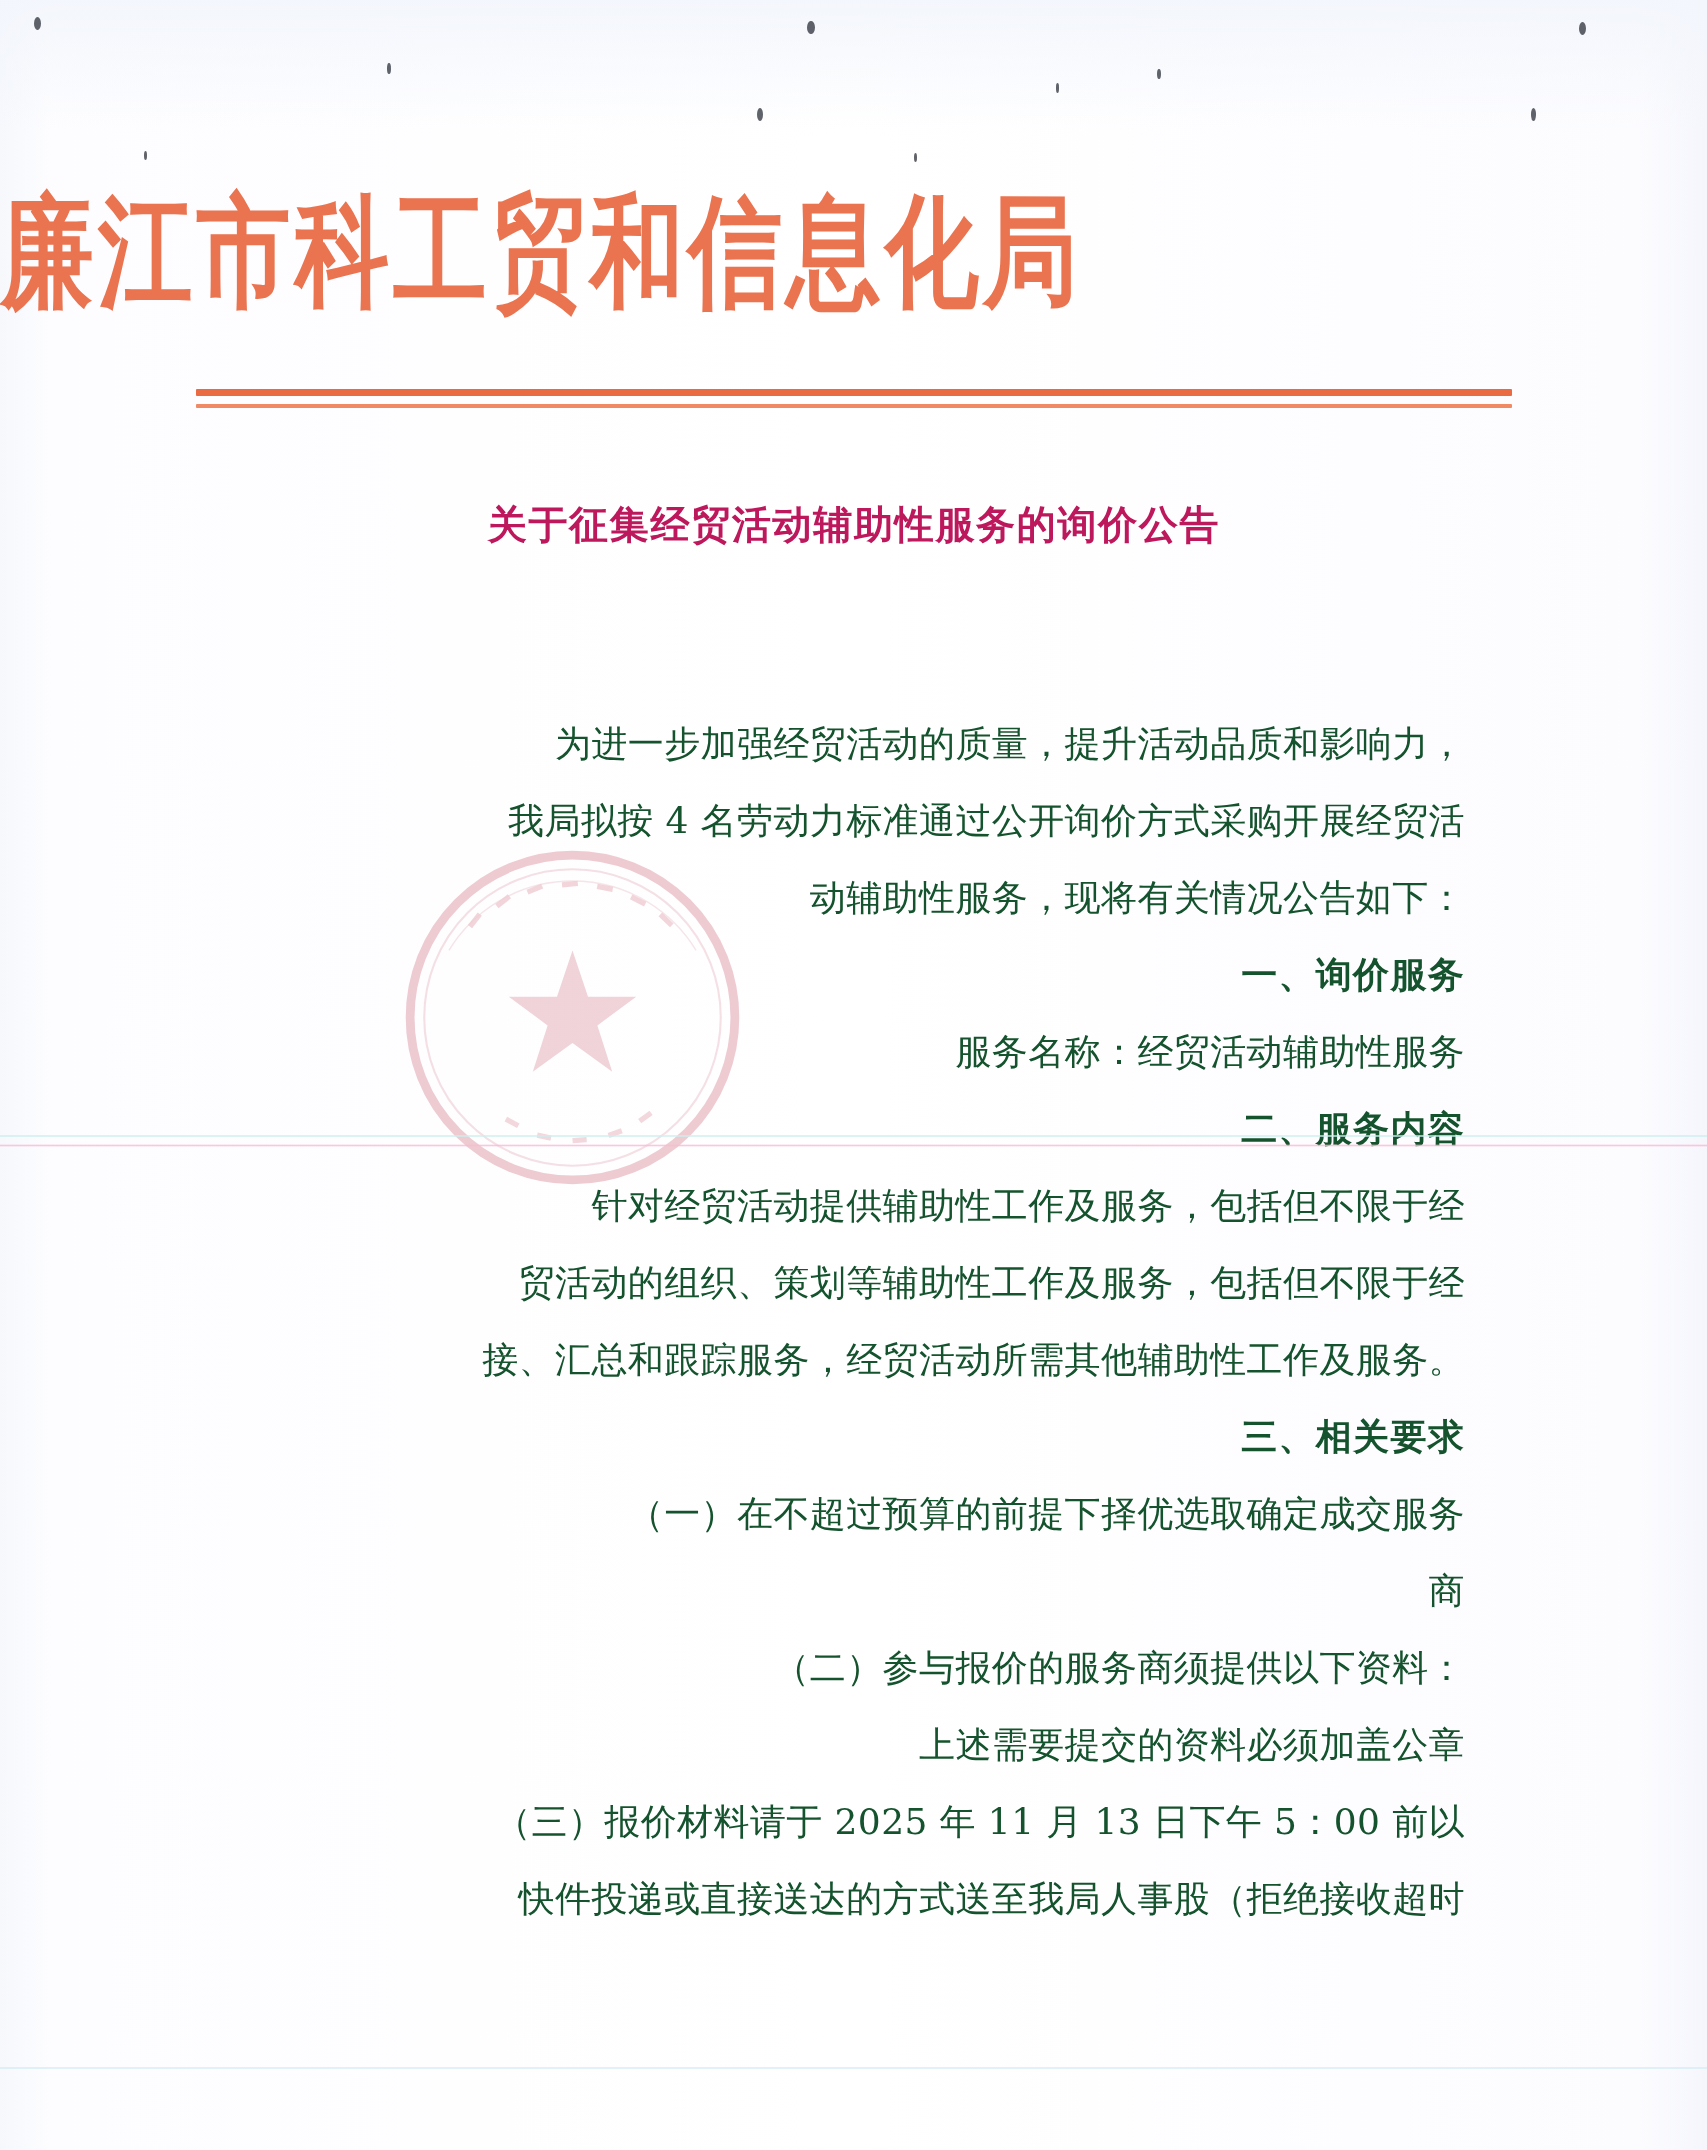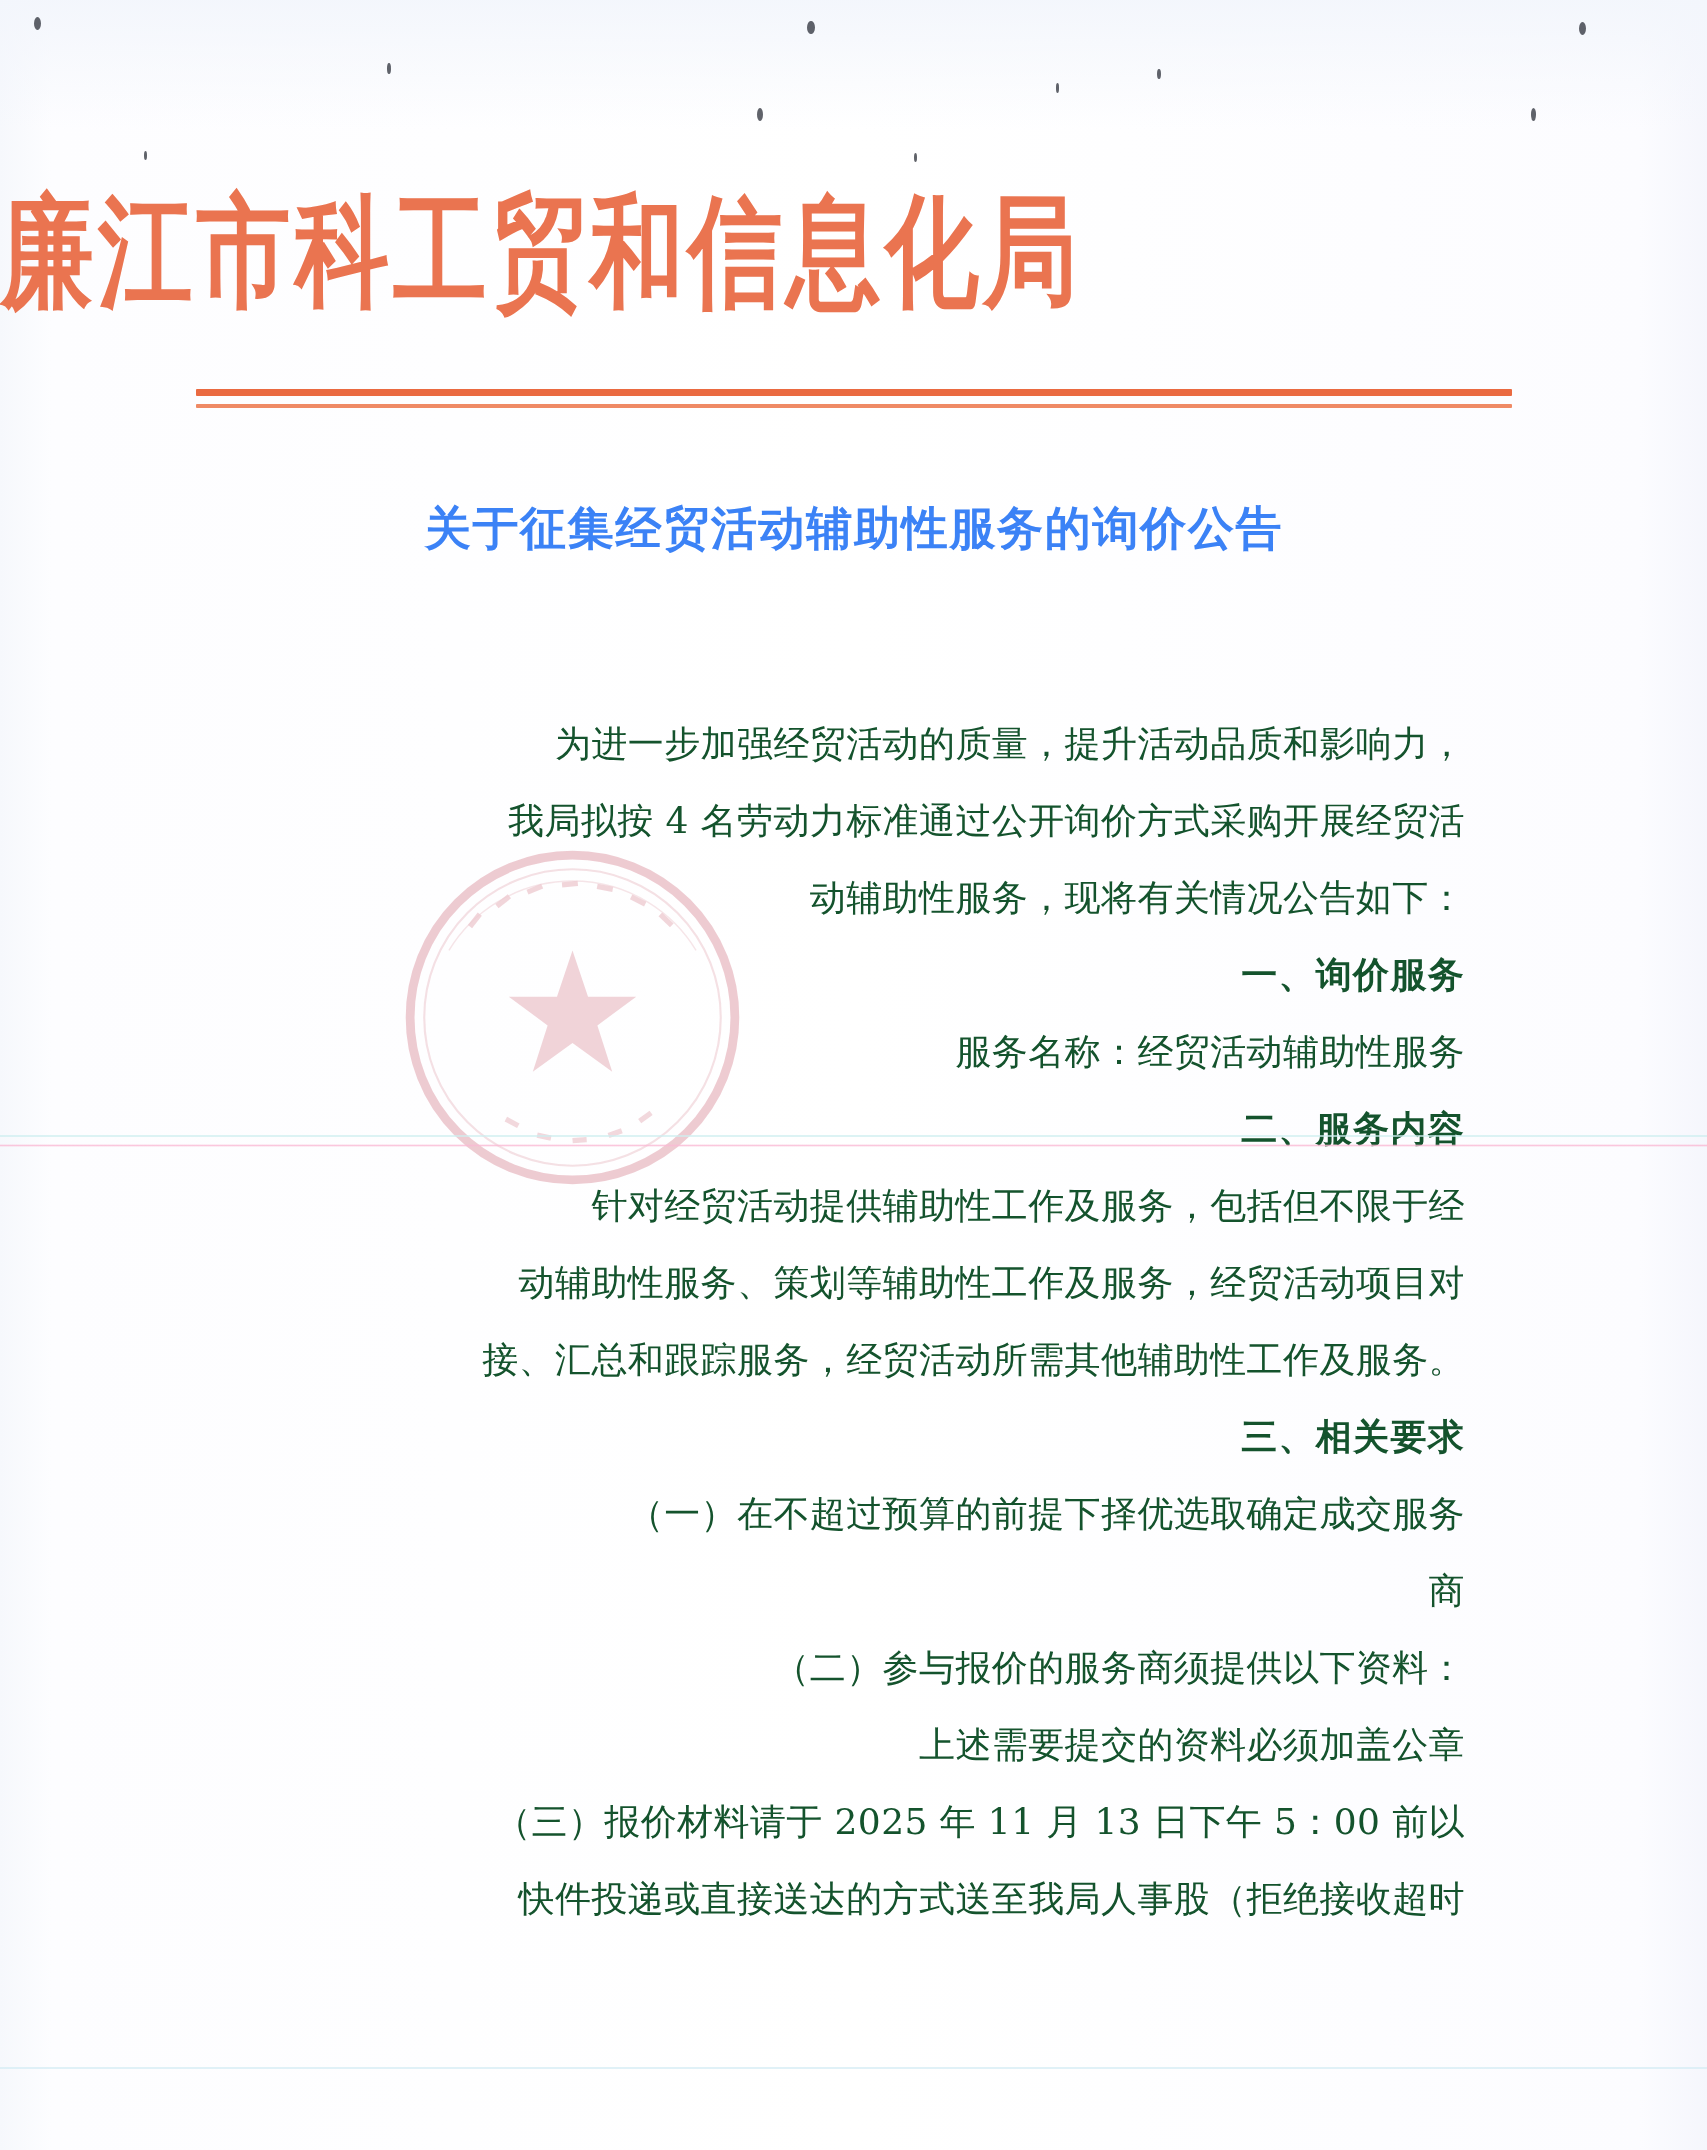--- a/index.html
+++ b/index.html
@@ -122,23 +122,23 @@
 
   
   .doc-title {
     position: absolute;
     left: 0;
     top: 498px;
     width: 100%;
     text-align: center;
     font-family: "DejaVu Serif", "Liberation Serif", serif;
     font-weight: 700;
-    font-size: 46px;
+    font-size: 39px;
     letter-spacing: 1.7px;
-    color: #3b82f6;
+    color: #be185d;
     white-space: nowrap;
   }
 
   .body-block {
     position: absolute;
     left: 301px;
     top: 705px;
     width: 1164px;
   }
   .line {
@@ -215,21 +215,21 @@
   </div>
 
   <div class="body-block">
     <div class="line indent">为进一步加强经贸活动的质量，提升活动品质和影响力，</div>
     <div class="line">我局拟按 4 名劳动力标准通过公开询价方式采购开展经贸活</div>
     <div class="line">动辅助性服务，现将有关情况公告如下：</div>
     <div class="line heading">一、询价服务</div>
     <div class="line indent-half">服务名称：经贸活动辅助性服务</div>
     <div class="line heading">二、服务内容</div>
     <div class="line indent">针对经贸活动提供辅助性工作及服务，包括但不限于经</div>
-    <div class="line">动辅助性服务、策划等辅助性工作及服务，经贸活动项目对</div>
+    <div class="line">贸活动的组织、策划等辅助性工作及服务，包括但不限于经</div>
     <div class="line">接、汇总和跟踪服务，经贸活动所需其他辅助性工作及服务。</div>
     <div class="line heading">三、相关要求</div>
     <div class="line indent">（一）在不超过预算的前提下择优选取确定成交服务</div>
     <div class="line">商</div>
     <div class="line indent">（二）参与报价的服务商须提供以下资料：</div>
     <div class="line indent-half">上述需要提交的资料必须加盖公章</div>
     <div class="line indent">（三）报价材料请于 2025 年 11 月 13 日下午 5：00 前以</div>
     <div class="line">快件投递或直接送达的方式送至我局人事股（拒绝接收超时</div>
   </div>
 

